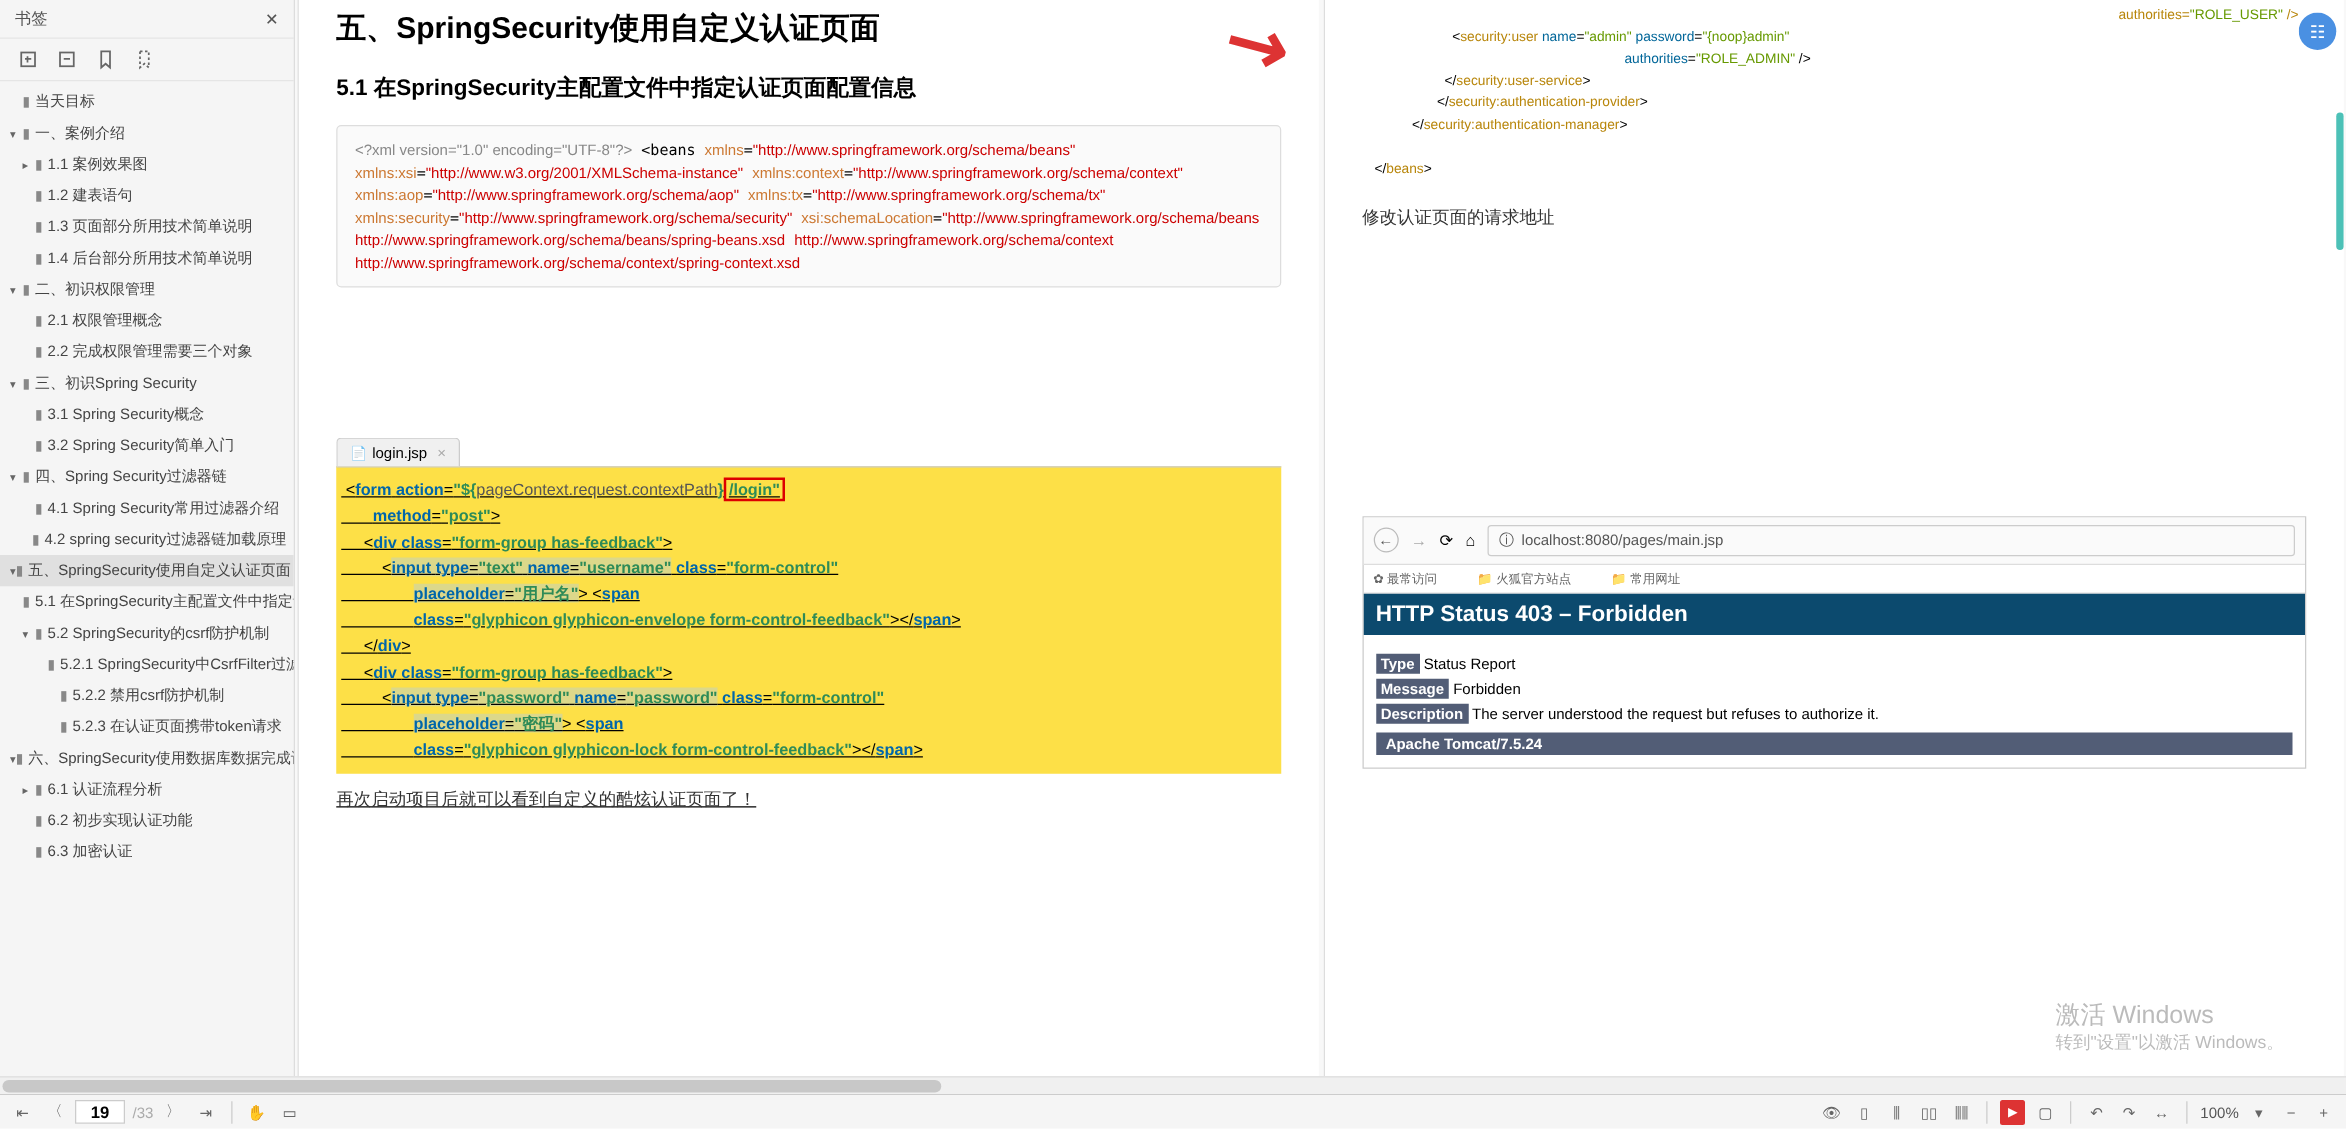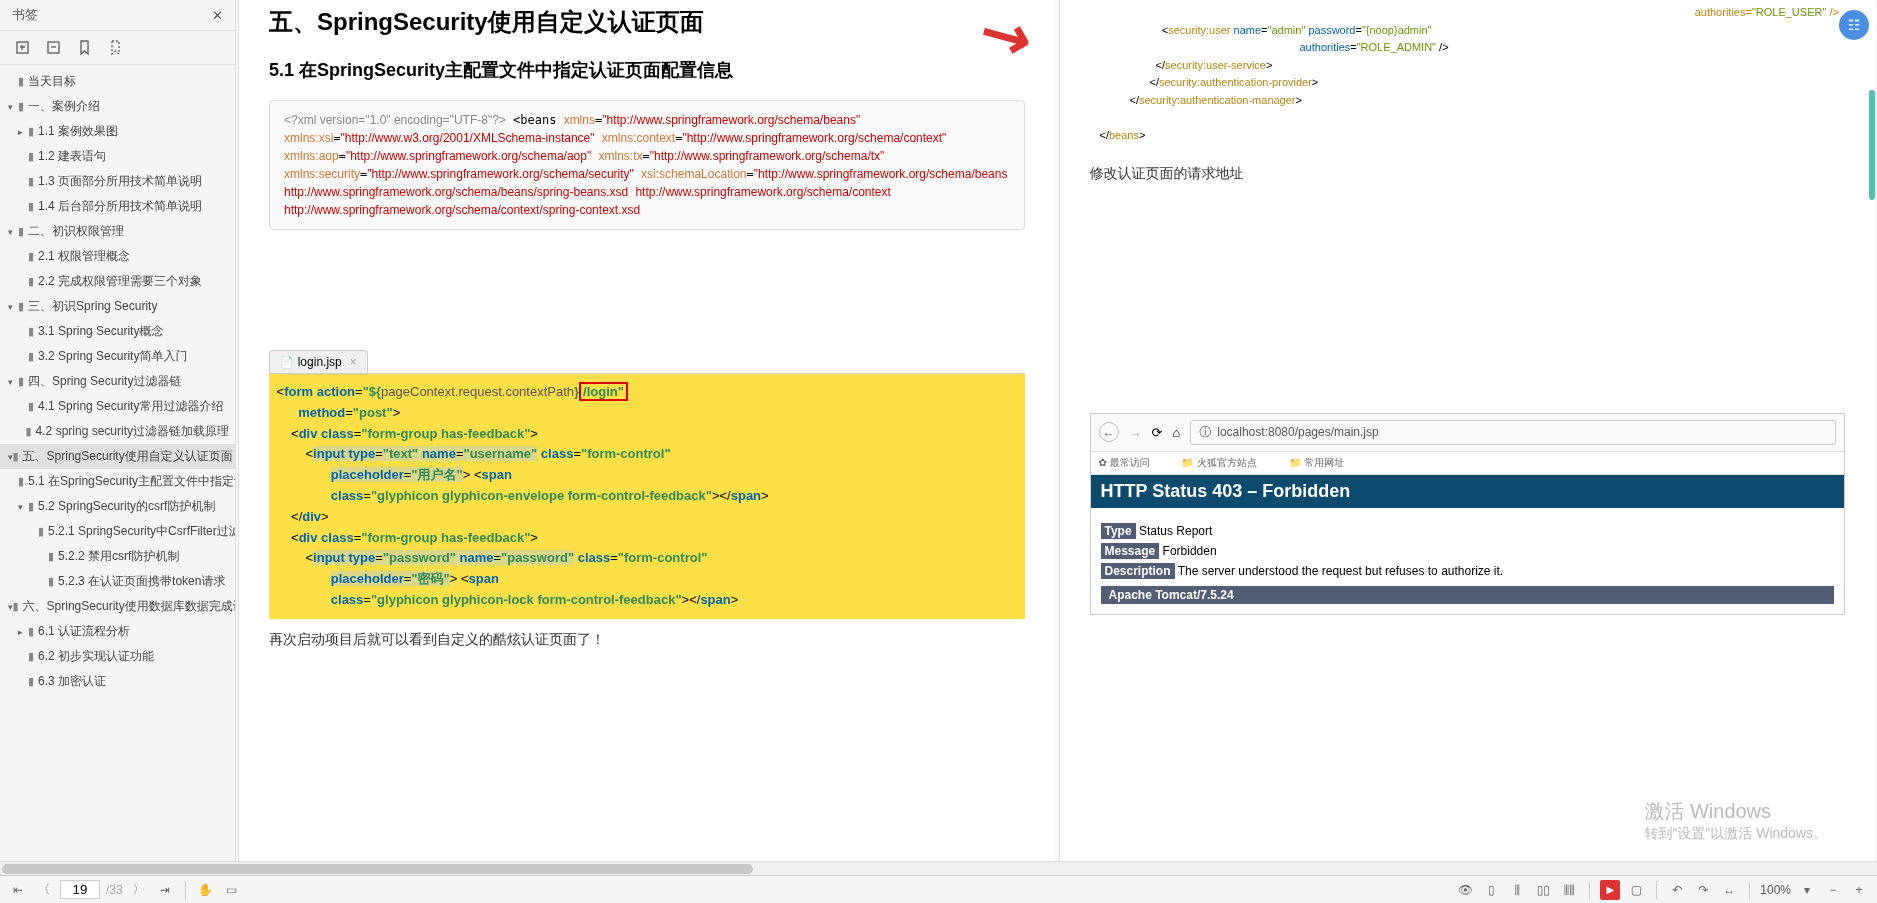--- a/index.html
+++ b/index.html
@@ -70,21 +70,21 @@
 
 
 .watermark { position: absolute; right: 50px; bottom: 18px; color: #bbb; font-size: 14px; text-align: left; pointer-events: none; }
 .watermark .big { font-size: 20px; }
 
 
 .float-btn { position: fixed; right: 8px; top: 10px; width: 30px; height: 30px; background: #4a90e2; border-radius: 50%; display:flex; align-items:center; justify-content:center; color:#fff; font-size:14px; }
 
 
 .bottom-bar { height: 28px; background: #f5f5f5; border-top: 1px solid #ccc; display: flex; align-items: center; padding: 0 8px; gap: 6px; font-size: 12px; color: #555; }
-.bottom-bar .page-in { width: 40px; text-align: center; border: 1px solid #ccc; padding: 1px 2px; background: #fff; }
+.bottom-bar .page-in { width: 40px; text-align: center; border: 1px solid #ccc; padding: 1px 2px; background: #fff; font-weight: bold; }
 .bottom-bar .sep { flex: 1; }
 .bottom-bar .ico { width: 20px; height: 20px; display: flex; align-items: center; justify-content: center; color: #666; }
 .bottom-bar .ico.red { background: #d33; color: #fff; border-radius: 2px; font-size: 10px; }
 
 
 .hscroll { height: 14px; background: #f0f0f0; border-top: 1px solid #ddd; position: relative; }
 .hscroll .thumb { position:absolute; left:2px; top:2px; width:40%; height:10px; background:#c8c8c8; border-radius:5px; }
 
 .right-drag { position: fixed; right: 2px; top: 90px; width: 6px; height: 110px; background: #4cc1b7; border-radius: 3px; }
 </style>
@@ -258,21 +258,21 @@
        <span class="t-attr">xmlns:aop</span>=<span class="t-str">"http://www.springframework.org/schema/aop"</span>
        <span class="t-attr">xmlns:tx</span>=<span class="t-str">"http://www.springframework.org/schema/tx"</span>
        <span class="t-attr">xmlns:security</span>=<span class="t-str">"http://www.springframework.org/schema/security"</span>
        <span class="t-attr">xsi:schemaLocation</span>=<span class="t-str">"http://www.springframework.org/schema/beans</span>
             <span class="t-url">http://www.springframework.org/schema/beans/spring-beans.xsd</span>
             <span class="t-url">http://www.springframework.org/schema/context</span>
 
             <span class="t-url">http://www.springframework.org/schema/context/spring-context.xsd</span>
       </div>
 
-      <div style="margin-top:90px;">
+      <div style="margin-top:90px;text-decoration:underline;">
         <span class="jsp-tab">
             <span>login.jsp</span>
             <span class="x">×</span>
           </span>
         <div class="jsp-code">
 <div class="jsp-line"> &lt;<span class="kw">form</span> <span class="attr-n">action</span>=<span class="str-v">"${</span><span class="expr">pageContext.request.contextPath</span><span class="str-v">}</span><span class="box-red str-v">/login"</span></div>
 <div class="jsp-line">       <span class="attr-n">method</span>=<span class="str-v">"post"</span>&gt;</div>
 <div class="jsp-line">     &lt;<span class="kw">div</span> <span class="attr-n">class</span>=<span class="str-v">"form-group has-feedback"</span>&gt;</div>
 <div class="jsp-line">         &lt;<span class="hl"><span class="kw">input</span> <span class="attr-n">type</span>=<span class="str-v">"text"</span> <span class="attr-n">name</span>=<span class="str-v">"username"</span></span> <span class="attr-n">class</span>=<span class="str-v">"form-control"</span></div>
 <div class="jsp-line">                <span class="hl"><span class="attr-n">placeholder</span>=<span class="str-v">"用户名"</span></span>&gt; &lt;<span class="kw">span</span></div>

